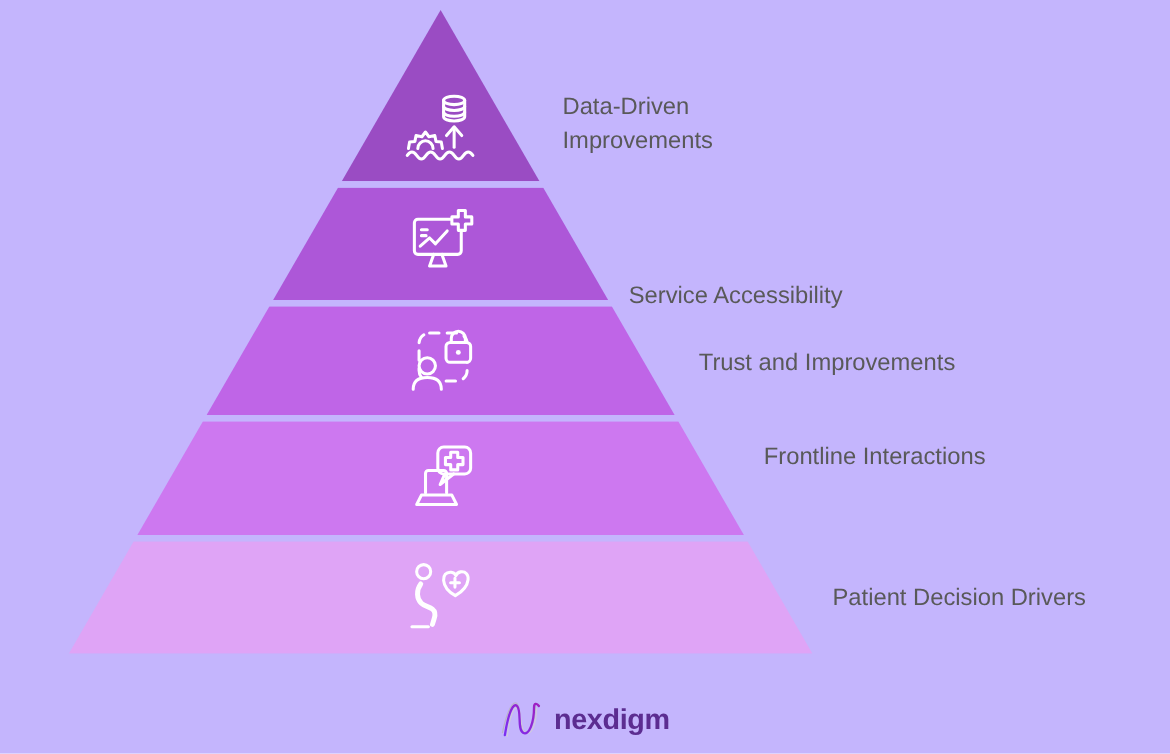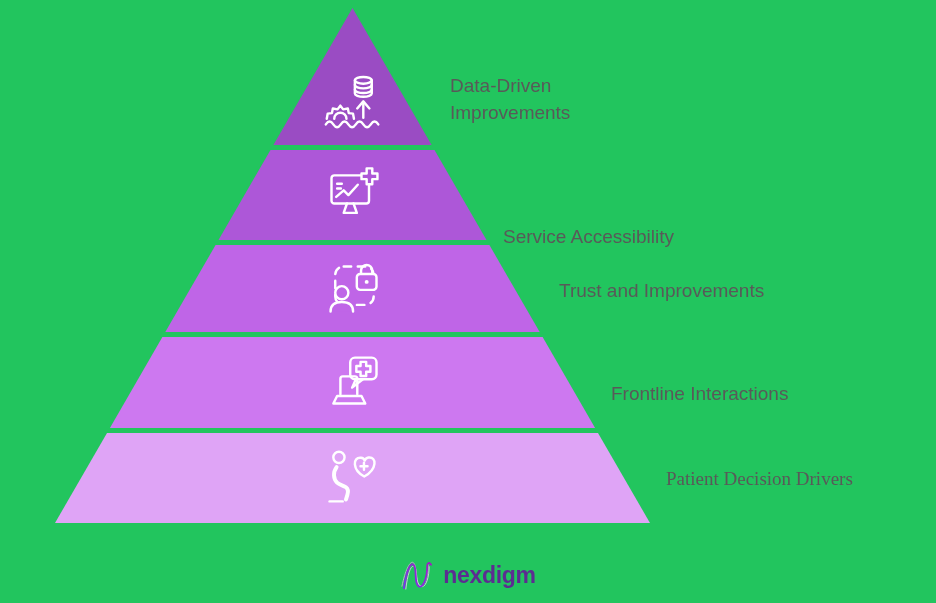--- a/index.html
+++ b/index.html
@@ -1,17 +1,17 @@
 <!DOCTYPE html>
 <html><head>
 <meta charset="utf-8">
 <style>
   html,body { margin:0; padding:0; background:#ffffff; }
   .canvas {
-    position:relative; width:936px; height:603px; background:#22c55e;
+    position:relative; width:936px; height:603px; background:#c4b5fd;
     font-family:"Liberation Sans", sans-serif; overflow:hidden;
   }
   
   .level { position:absolute; left:0; width:936px; }
   .lv1 { top:8px;   height:137px; clip-path:polygon(352.5px 0px, 431.6px 137px, 273.4px 137px); }
   .lv2 { top:150px; height:90px;  clip-path:polygon(270.5px 0px, 434.5px 0px, 486.5px 90px, 218.5px 90px); }
   .lv3 { top:245px; height:87px;  clip-path:polygon(215.6px 0px, 489.4px 0px, 539.7px 87px, 165.3px 87px); }
   .lv4 { top:337px; height:91px;  clip-path:polygon(162.4px 0px, 542.6px 0px, 595.1px 91px, 109.9px 91px); }
   .lv5 { top:433px; height:90px;  clip-path:polygon(107px 0px, 598px 0px, 650px 90px, 55px 90px); }
 
@@ -25,21 +25,21 @@
   .ic2 { left:324px; top:166px; }
   .ic3 { left:324px; top:258px; }
   .ic4 { left:324px; top:352px; }
   .ic5 { left:323px; top:447px; }
 
   
   .lvl-label { position:absolute; color:#595959; font-size:19px; line-height:27px; white-space:nowrap; }
   .lb1 { left:450px; top:72px; width:150px; white-space:normal; }
   .lb2 { left:503px; top:183px;margin-top:40px; }
   .lb3 { left:559px; top:277px; }
-  .lb4 { left:611px; top:380px; }
+  .lb4 { left:611px; top:352px; }
   .lb5 { left:666px; top:465px; }
 
   
   .footer { position:absolute; left:0; right:0; top:558px; display:flex; justify-content:center; align-items:center; gap:8px; }
   .brand-mark { width:35px; height:35px; }
   .brand-text { font-size:23px; font-weight:bold; letter-spacing:-0.3px; color:#5c2d91; }
 </style>
 </head>
 <body>
 
@@ -103,21 +103,21 @@
       <path d="M7,58 H21"></path>
       <path d="M44,31.5 C31,24.5 31.5,10.5 40.5,11.5 C43.5,11.8 44.5,14.5 44.5,14.5 C44.5,14.5 45.5,11.6 48.5,11.2 C57.5,10 58,23.5 44,31.5 Z"></path>
       <path d="M40,20.5 h7.5 M43.7,16.7 v7.5"></path>
     </svg>
   </div>
 
   <div class="lvl-label lb1" style="color: rgb(89, 89, 89);">Data-Driven Improvements</div>
   <div class="lvl-label lb2" style="color: rgb(89, 89, 89);">Service Accessibility</div>
   <div class="lvl-label lb3" style="color: rgb(89, 89, 89);">Trust and Improvements</div>
   <div class="lvl-label lb4" style="color: rgb(89, 89, 89);">Frontline Interactions</div>
-  <div class="lvl-label lb5" style="color: rgb(89, 89, 89); font-family: Liberation Serif, serif;">Patient Decision Drivers</div>
+  <div class="lvl-label lb5" style="color: rgb(89, 89, 89);">Patient Decision Drivers</div>
 
   <div class="footer">
     <svg class="brand-mark" viewBox="0 0 36 36">
       <defs>
         <linearGradient id="lg" x1="0" y1="1" x2="1" y2="0">
           <stop offset="0" stop-color="#7b2ff2"></stop>
           <stop offset="1" stop-color="#a020c0"></stop>
         </linearGradient>
       </defs>
       <path d="M2,29 C6,10 11,2 14,5 C18,9 15,24 20,28 C25,31 29,19 29,7" fill="none" stroke="#b9b3c9" stroke-width="1" stroke-linecap="round"></path>

